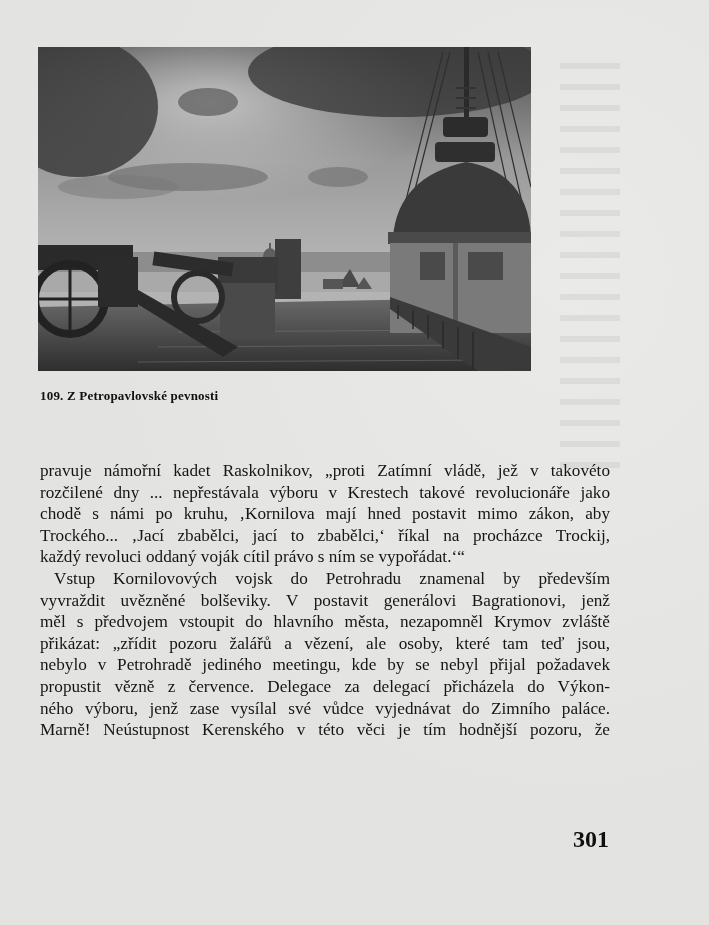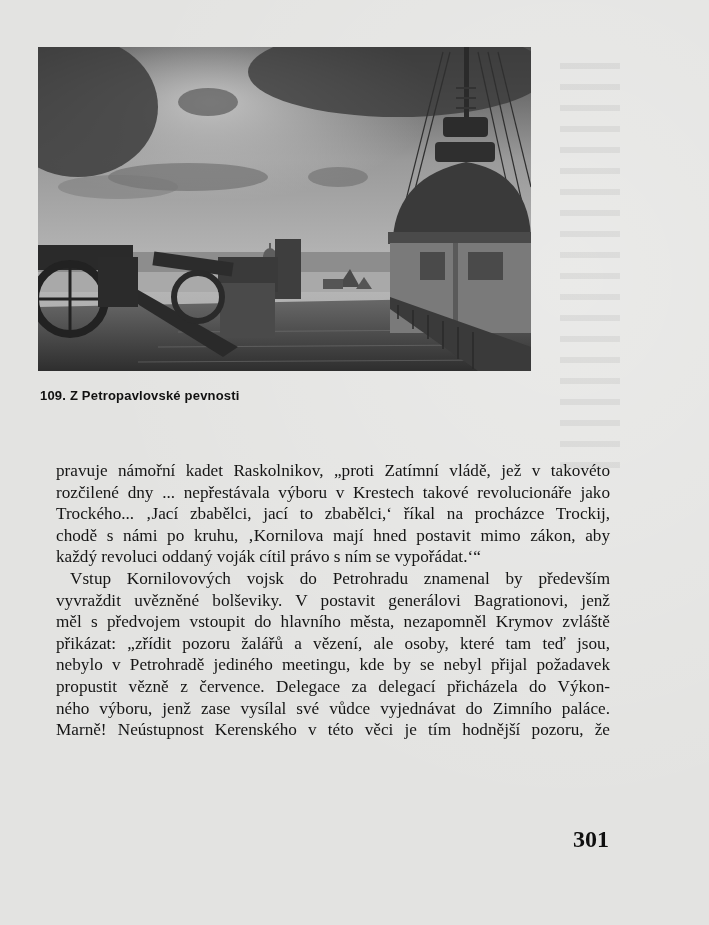--- a/index.html
+++ b/index.html
@@ -50,21 +50,21 @@
     }
     .photo svg {
       display: block;
       width: 100%;
       height: 100%;
     }
     .caption {
       position: absolute;
       left: 40px;
       top: 388px;
-      font-family: Liberation Sans, sans-serif;
+      font-family: Liberation Serif, serif;
       font-weight: bold;
       font-size: 13px;
       letter-spacing: 0.2px;
       color: #111;
       white-space: nowrap;
     }
     .body-text {
       position: absolute;
       left: 40px;
       top: 460px;
@@ -72,21 +72,20 @@
     }
     .line {
       display: block;
       font-size: 17.2px;
       line-height: 21.6px;
       height: 21.6px;
       white-space: nowrap;
       text-align: justify;
       text-align-last: justify;
       color: #151515;
-      margin-left: 16px;
     }
     .line.last-para-line {
       text-align-last: left;
     }
     .line.indent {
       padding-left: 14px;
     }
     .page-number {
       position: absolute;
       left: 573px;
@@ -195,22 +194,22 @@
         <line x1="435" y1="285" x2="435" y2="322"></line>
       </g>
     </svg>
   </div>
 
   <div class="caption">109. Z Petropavlovské pevnosti</div>
 
   <div class="body-text">
     <span class="line">pravuje námořní kadet Raskolnikov, „proti Zatímní vládě, jež v takovéto</span>
     <span class="line">rozčilené dny ... nepřestávala výboru v Krestech takové revolucionáře jako</span>
+    <span class="line">chodě s námi po kruhu, ‚Kornilova mají hned postavit mimo zákon, aby</span>
     <span class="line">Trockého... ‚Jací zbabělci, jací to zbabělci,‘ říkal na procházce Trockij,</span>
-    <span class="line">chodě s námi po kruhu, ‚Kornilova mají hned postavit mimo zákon, aby</span>
     <span class="line last-para-line">každý revoluci oddaný voják cítil právo s ním se vypořádat.‘“</span>
     <span class="line indent">Vstup Kornilovových vojsk do Petrohradu znamenal by především</span>
     <span class="line">vyvraždit uvězněné bolševiky. V postavit generálovi Bagrationovi, jenž</span>
     <span class="line">měl s předvojem vstoupit do hlavního města, nezapomněl Krymov zvláště</span>
     <span class="line">přikázat: „zřídit pozoru žalářů a vězení, ale osoby, které tam teď jsou,</span>
     <span class="line">nebylo v Petrohradě jediného meetingu, kde by se nebyl přijal požadavek</span>
     <span class="line">propustit vězně z července. Delegace za delegací přicházela do Výkon-</span>
     <span class="line">ného výboru, jenž zase vysílal své vůdce vyjednávat do Zimního paláce.</span>
     <span class="line">Marně! Neústupnost Kerenského v této věci je tím hodnější pozoru, že</span>
   </div>

